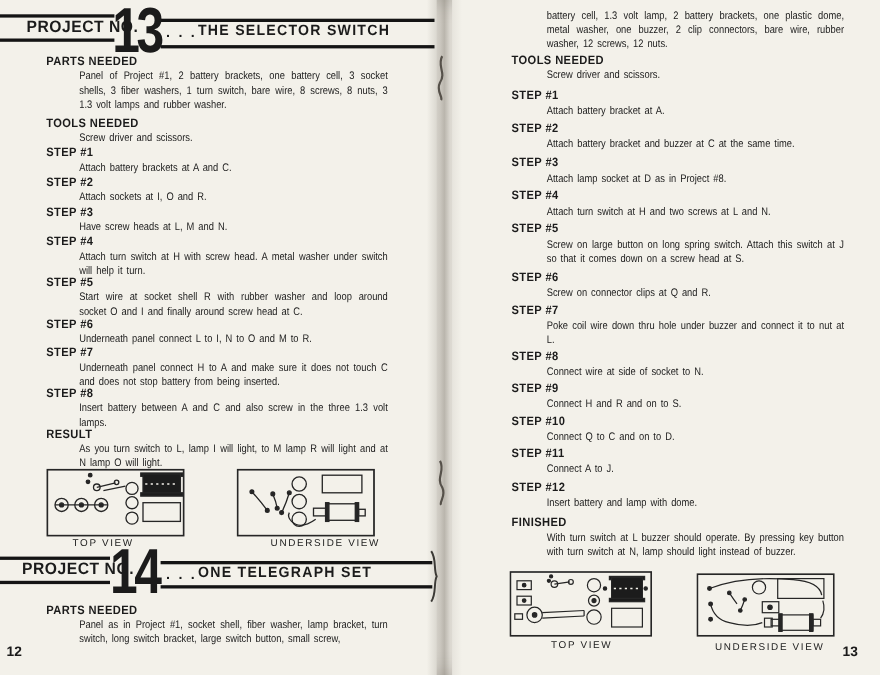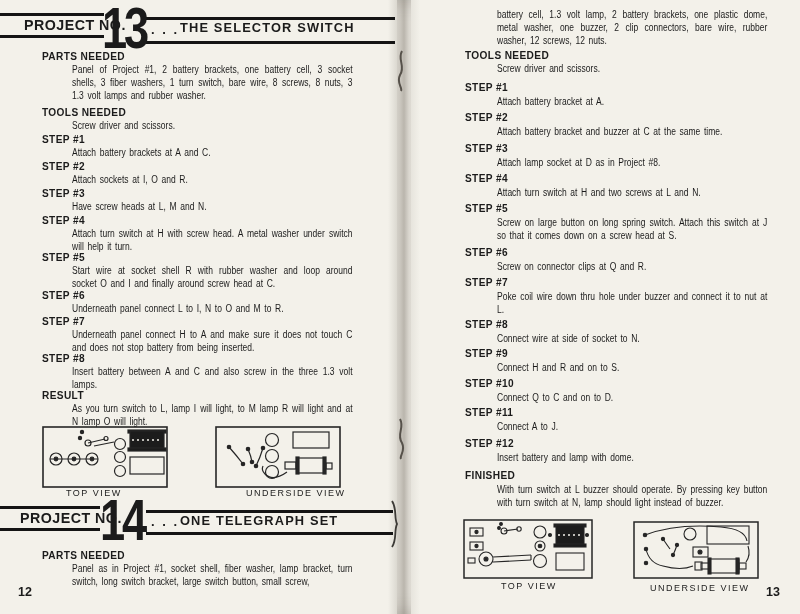--- a/index.html
+++ b/index.html
@@ -140,21 +140,21 @@
   <div class="hdr-rule" style="left:0;top:528px;width:100px"></div>
   <div class="hdr-rule" style="left:146px;top:532px;width:247px"></div>
   <div class="hdr-prefix" style="left:20px;top:509px">PROJECT NO.</div>
   <div class="hdr-num" style="left:100px;top:497px">14</div>
   <div class="hdr-dots" style="left:151px;top:514px">. . .</div>
   <div class="hdr-title" style="left:180px;top:513px">ONE TELEGRAPH SET</div>
 
   <div class="lbl" style="left:42px;top:549px">PARTS NEEDED</div>
   <div class="txt w-l" style="left:72px;top:562px">Panel as in Project #1, socket shell, fiber washer, lamp bracket, turn switch, long switch bracket, large switch button, small screw,</div>
 
-  <div class="pgnum" style="left:18px;top:585px">12</div>
+  <div class="pgnum" style="left:6px;top:585px">12</div>
 
   <div class="txt w-r" style="left:497px;top:8px">battery cell, 1.3 volt lamp, 2 battery brackets, one plastic dome, metal washer, one buzzer, 2 clip connectors, bare wire, rubber washer, 12 screws, 12 nuts.</div>
 
   <div class="lbl" style="left:465px;top:49px">TOOLS NEEDED</div>
   <div class="txt w-r" style="left:497px;top:62px">Screw driver and scissors.</div>
 
   <div class="lbl" style="left:465px;top:81px">STEP #1</div>
   <div class="txt w-r" style="left:497px;top:95px">Attach battery bracket at A.</div>
 
   <div class="lbl" style="left:465px;top:111px">STEP #2</div>

